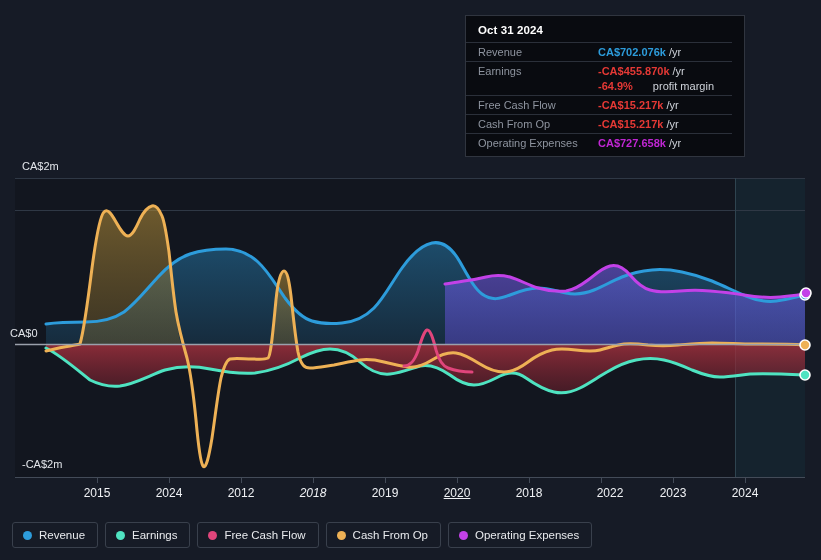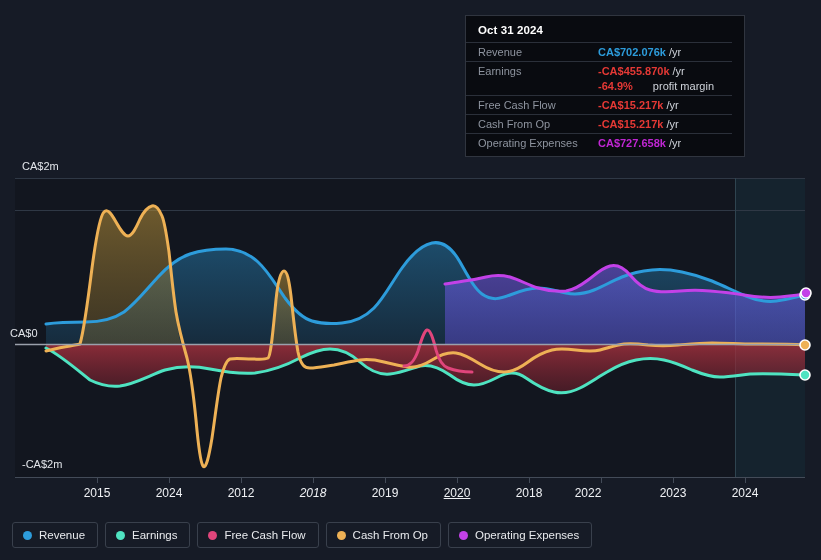--- a/index.html
+++ b/index.html
@@ -291,21 +291,21 @@
   <div class="axis-label" style="left:10px; top:327px;">CA$0</div>
   <div class="axis-label" style="left:22px; top:458px;text-align:center;">-CA$2m</div>
 
   <div class="x-label" style="left:97px;  top:486px;">2015</div>
   <div class="x-label" style="left:169px; top:486px;">2024</div>
   <div class="x-label" style="left:241px; top:486px;">2012</div>
   <div class="x-label" style="left:313px; top:486px;font-style:italic;">2018</div>
   <div class="x-label" style="left:385px; top:486px;">2019</div>
   <div class="x-label" style="left:457px; top:486px;text-decoration:underline;">2020</div>
   <div class="x-label" style="left:529px; top:486px;">2018</div>
-  <div class="x-label" style="left:588px; top:486px;">2022</div>
+  <div class="x-label" style="left:610px; top:486px;">2022</div>
   <div class="x-label" style="left:673px; top:486px;">2023</div>
   <div class="x-label" style="left:745px; top:486px;">2024</div>
 
   <div class="tooltip">
     <div class="tt-title">Oct 31 2024</div>
 
     <div class="tt-row">
       <span class="tt-label">Revenue</span>
       <span class="tt-val" style="color:#2d9cdb">CA$702.076k</span>
       <span class="tt-unit">/yr</span>

